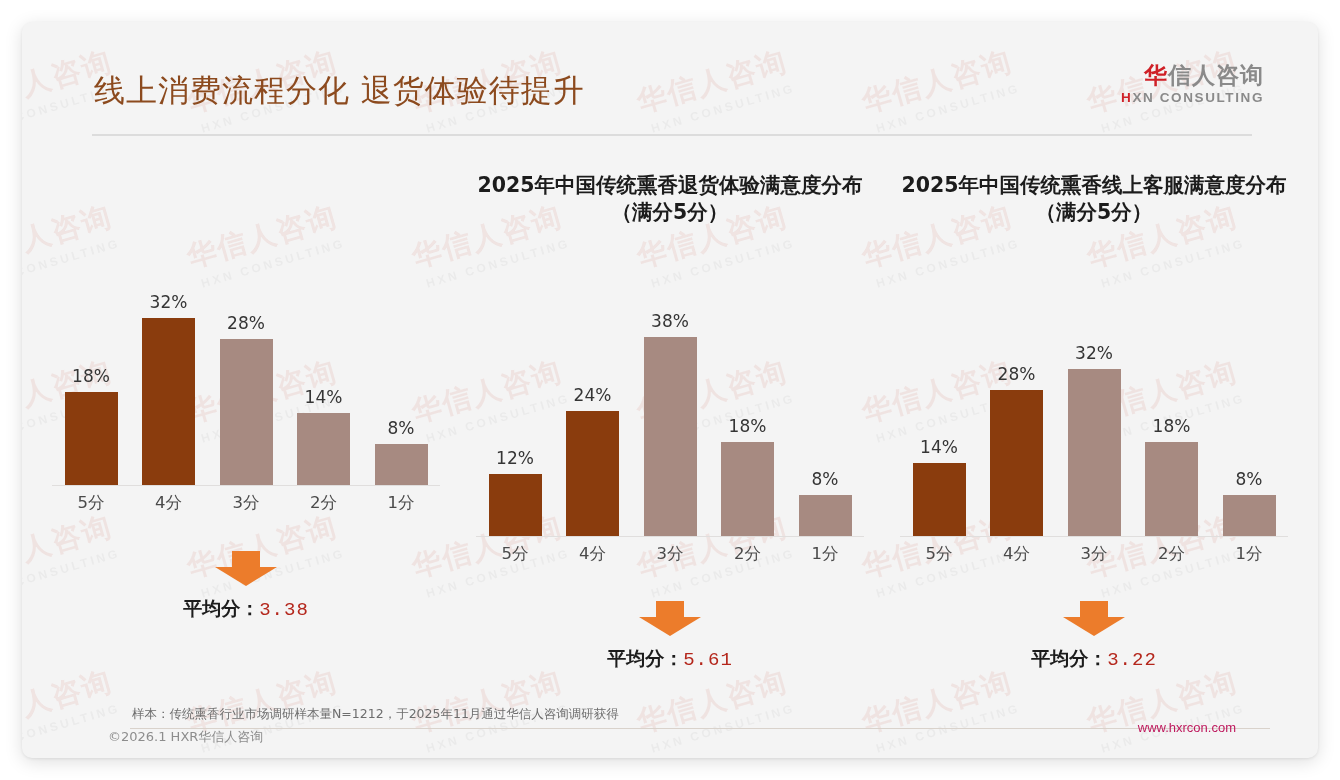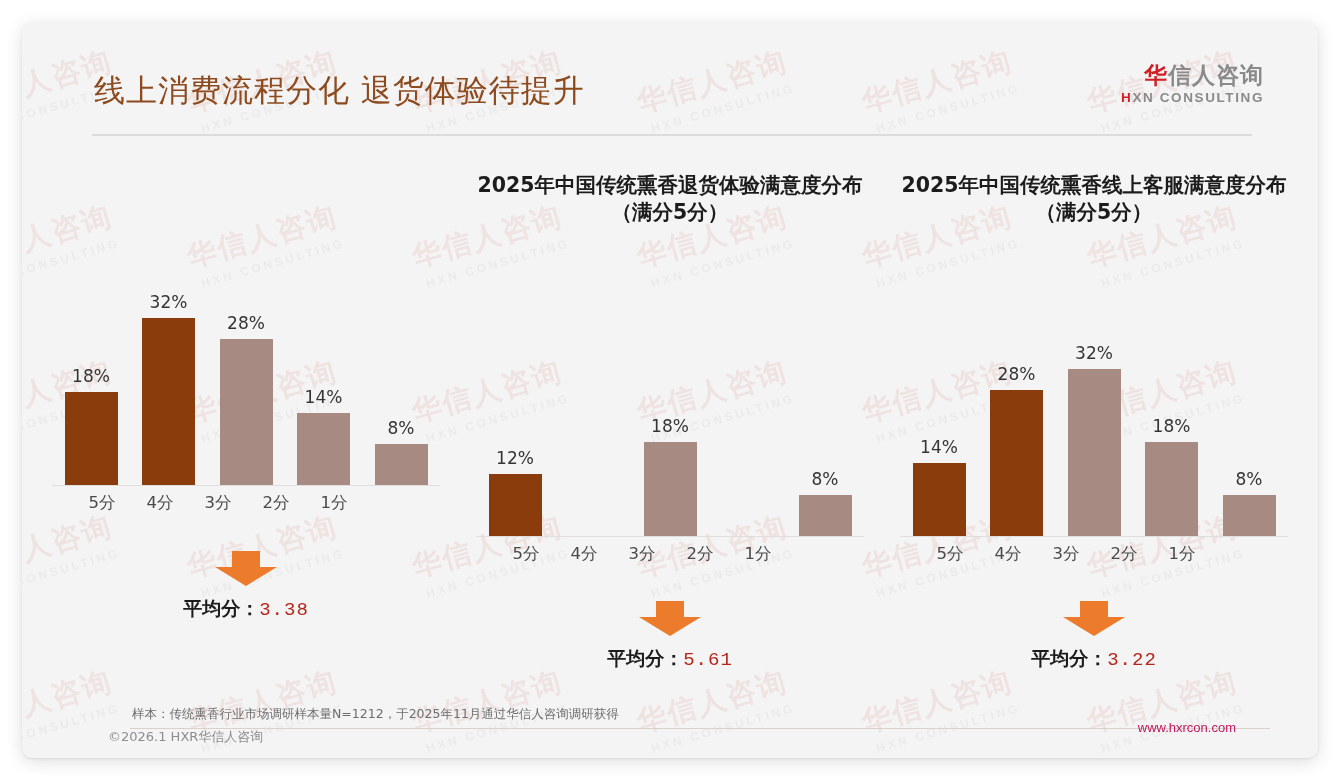--- a/index.html
+++ b/index.html
@@ -175,26 +175,26 @@
   .axis-line {
     position: absolute;
     left: 4px;
     right: 4px;
     bottom: 36px;
     height: 1px;
     background: #e0dedd;
   }
   .ticks {
     position: absolute;
-    left: 11px;
+    left: 0;
     right: 0;
     bottom: 0;
     height: 30px;
     display: flex;
-    justify-content: flex-start;
+    justify-content: space-between;
     padding: 0 14px;
     box-sizing: border-box;
   }
   .tick {
     width: 58px;
     text-align: center;
     font-size: 16.5px;
     color: #4a4a4a;
     font-family: "DejaVu Sans", sans-serif;
   }
@@ -473,20 +473,28 @@
 
     <div class="panel">
       <div class="panel-title">2025年中国传统熏香退货体验满意度分布（满分5分）</div>
       <div class="plot">
         <div class="bars">
             <div class="bar-slot">
               <div class="bar-value">12%</div>
               <div class="bar dark" style="height: 63px; background: rgb(138, 60, 13);"></div>
             </div>
             <div class="bar-slot">
+              <div class="bar-value">24%</div>
+              <div class="bar dark" style="height: 126px; background: rgb(138, 60, 13);"></div>
+            </div>
+            <div class="bar-slot">
+              <div class="bar-value">38%</div>
+              <div class="bar" style="height: 199.5px; background: rgb(167, 138, 129);"></div>
+            </div>
+            <div class="bar-slot">
               <div class="bar-value">18%</div>
               <div class="bar" style="height: 94.5px; background: rgb(167, 138, 129);"></div>
             </div>
             <div class="bar-slot">
               <div class="bar-value">8%</div>
               <div class="bar" style="height: 42px; background: rgb(167, 138, 129);"></div>
             </div>
           </div>
         <div class="axis-line"></div>
         <div class="ticks">

